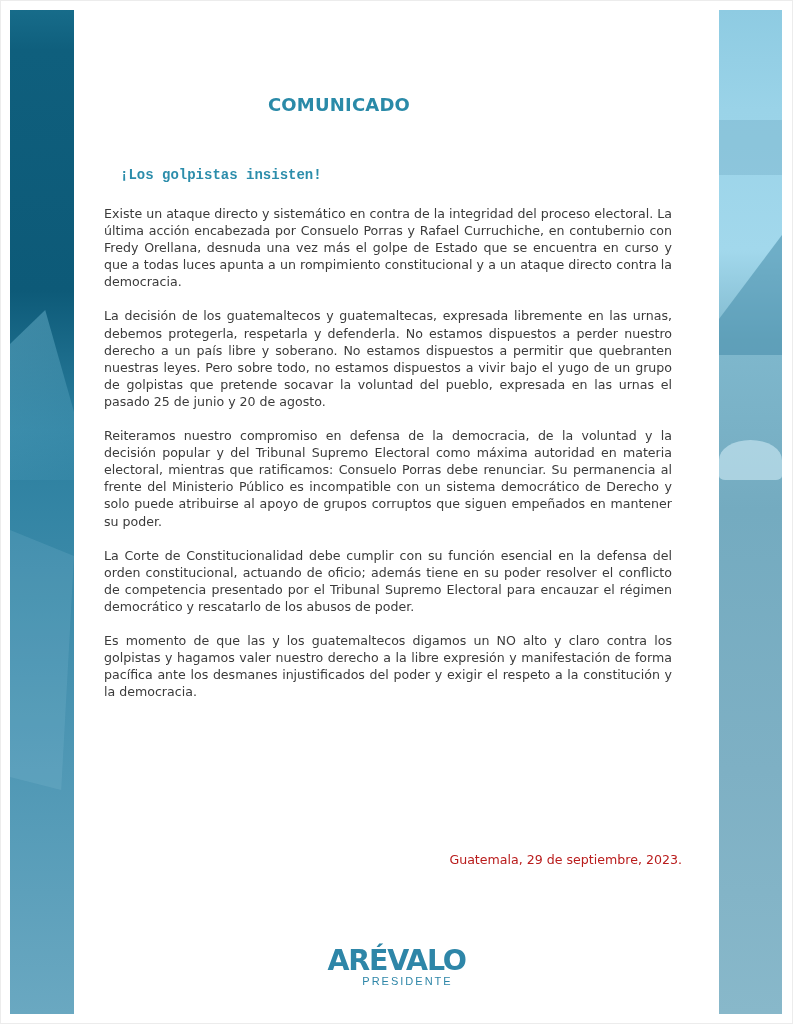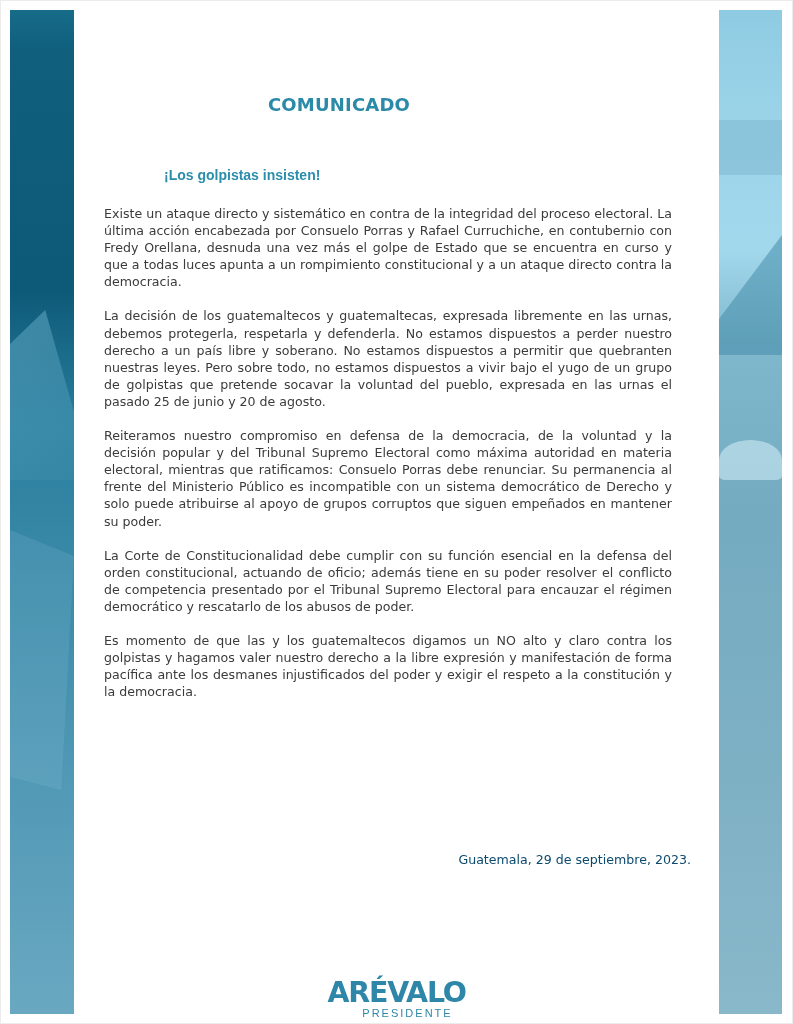--- a/index.html
+++ b/index.html
@@ -49,36 +49,35 @@
 
   .title {
     position: absolute; left: 0; width: 678px; top: 94px;
     text-align: center; color: #2a8aa8;
     font-family: "DejaVu Sans", sans-serif; font-weight: bold;
     font-size: 18px; letter-spacing: 0.2px;
   }
   .subheading {
     position: absolute; left: 120px; top: 167px;
     color: #2c8dab; font-weight: bold; font-size: 14px;
-    font-family: Liberation Sans, sans-serif;
-    margin-left: 44px;
+    font-family: Liberation Mono, monospace;
   }
   .body {
     position: absolute; left: 104px; top: 205px; width: 568px;
     color: #3b3b3b; font-family: "DejaVu Sans", sans-serif;
     font-size: 12.6px; line-height: 17.1px; text-align: justify;
   }
   .body p { margin: 0 0 17px 0; }
   .date {
-    position: absolute; right: 102px; top: 852px;
-    color: #0c4a6e; font-size: 12.6px; font-family: "DejaVu Sans", sans-serif;
+    position: absolute; right: 111px; top: 852px;
+    color: #b91c1c; font-size: 12.6px; font-family: "DejaVu Sans", sans-serif;
   }
   .logos {
     position: absolute; left: 0; width: 793px; top: 945px;
-    display: flex; justify-content: center; align-items: flex-start; gap: 22px; margin-top: 32px;
+    display: flex; justify-content: center; align-items: flex-start; gap: 22px;
   }
   .logo-block { display: flex; flex-direction: column; align-items: center; color: #2e86a8; }
   .logo-main {
     font-family: "DejaVu Sans", sans-serif; font-weight: bold;
     font-size: 29px; line-height: 30px; letter-spacing: -1.2px;
     transform: scaleX(0.98);
   }
   .logo-sub-president {
     font-family: Liberation Sans, sans-serif; font-size: 11px; letter-spacing: 2px;
     line-height: 12px; margin-top: 0px; margin-left: 22px;

